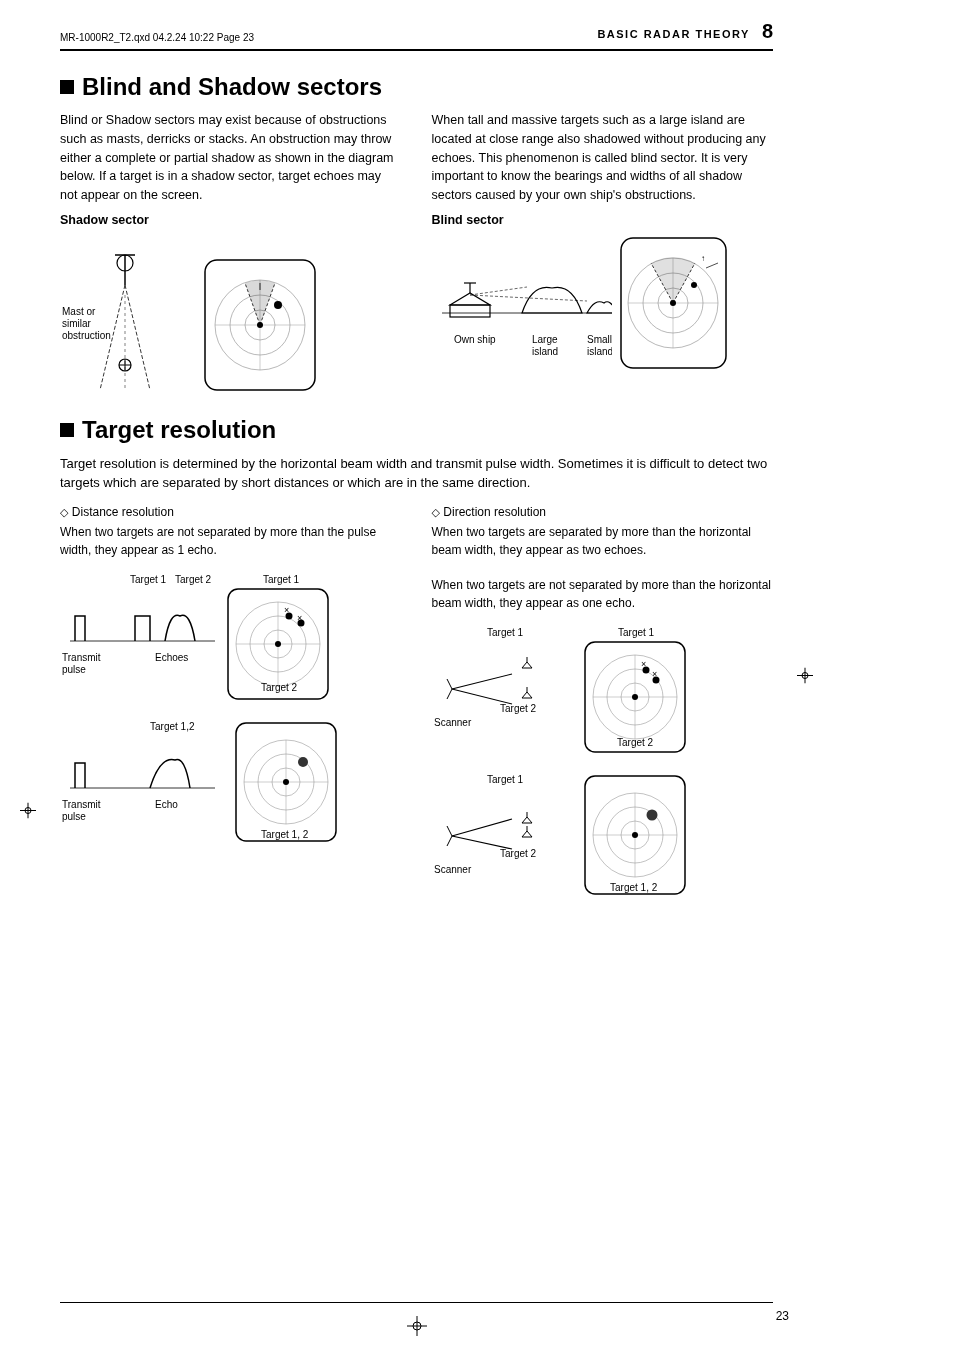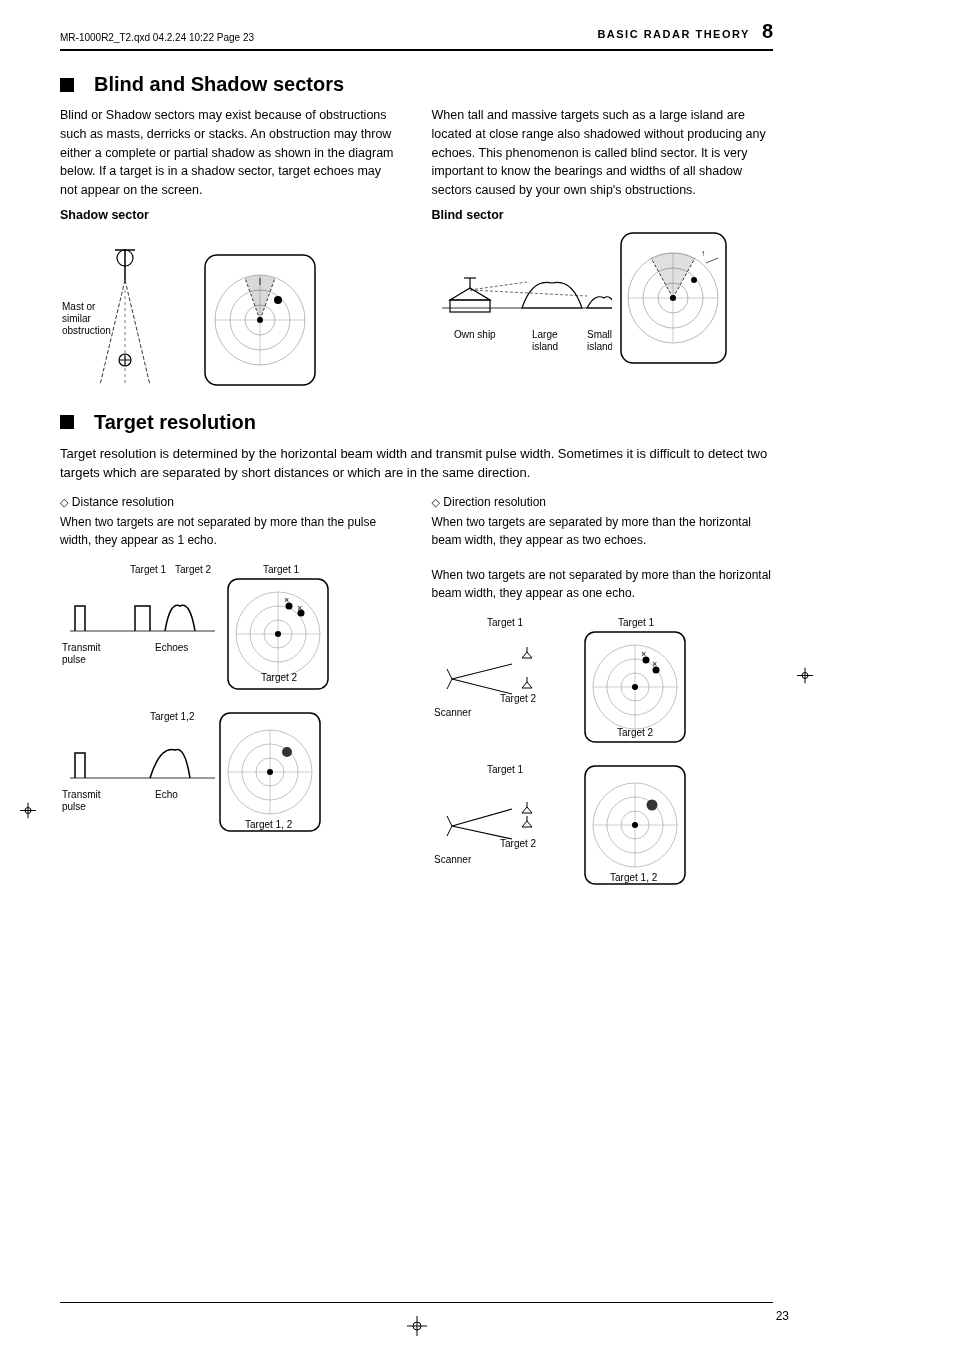--- a/index.html
+++ b/index.html
@@ -12,26 +12,26 @@
       min-height: 1353px;
       position: relative;
     }
     .page {
       width: 833px;
       min-height: 1353px;
       padding: 20px 60px 40px 60px;
       position: relative;
     }
     .section-title {
-      font-size: 20px;
+      font-size: 24px;
       font-weight: bold;
       margin-bottom: 10px;
       display: flex;
       align-items: center;
-      gap: 20px;
+      gap: 8px;
     }
     .section-title .square {
       display: inline-block;
       width: 14px;
       height: 14px;
       background: #000;
       flex-shrink: 0;
     }
     .two-col {
       display: flex;
@@ -248,21 +248,21 @@
               <circle cx="66" cy="45" r="3.5" fill="#000"></circle>
               <circle cx="78" cy="52" r="3.5" fill="#000"></circle>
 
               <text x="61" y="42" font-size="9">×</text>
               <text x="74" y="50" font-size="9">×</text>
               <text x="38" y="120" font-size="10" fill="#000">Target 2</text>
             </svg>
           </div>
         </div>
 
-        <div style="display:flex; gap:0; align-items:flex-start;">
+        <div style="display:flex; gap:16px; align-items:flex-start;">
           <div>
             <svg width="155" height="130">
               <text x="90" y="12" font-size="10" fill="#000">Target 1,2</text>
               <line x1="10" y1="70" x2="155" y2="70" stroke="#000" stroke-width="0.8"></line>
 
               <polyline points="15,70 15,45 25,45 25,70" fill="none" stroke="#000" stroke-width="1.5"></polyline>
 
               <path d="M90,70 Q100,38 115,42 Q125,38 130,70" fill="none" stroke="#000" stroke-width="1.5"></path>
               <text x="2" y="90" font-size="10" fill="#000">Transmit</text>
               <text x="2" y="102" font-size="10" fill="#000">pulse</text>

